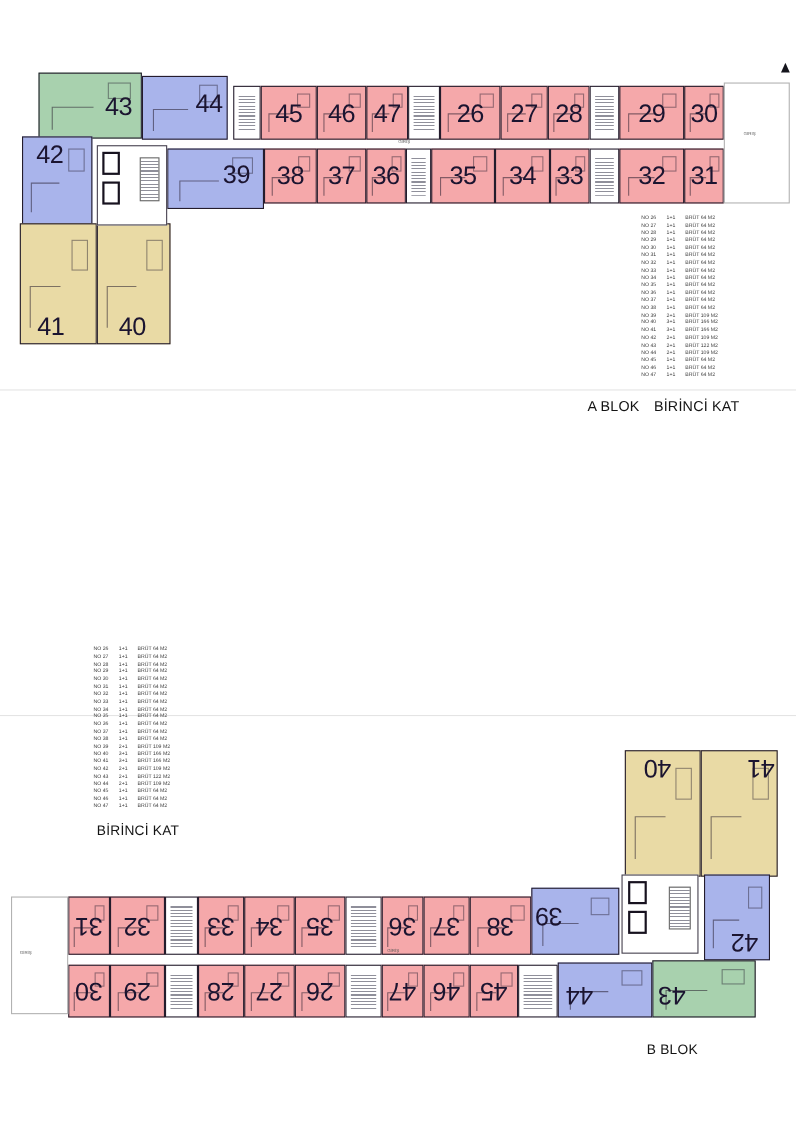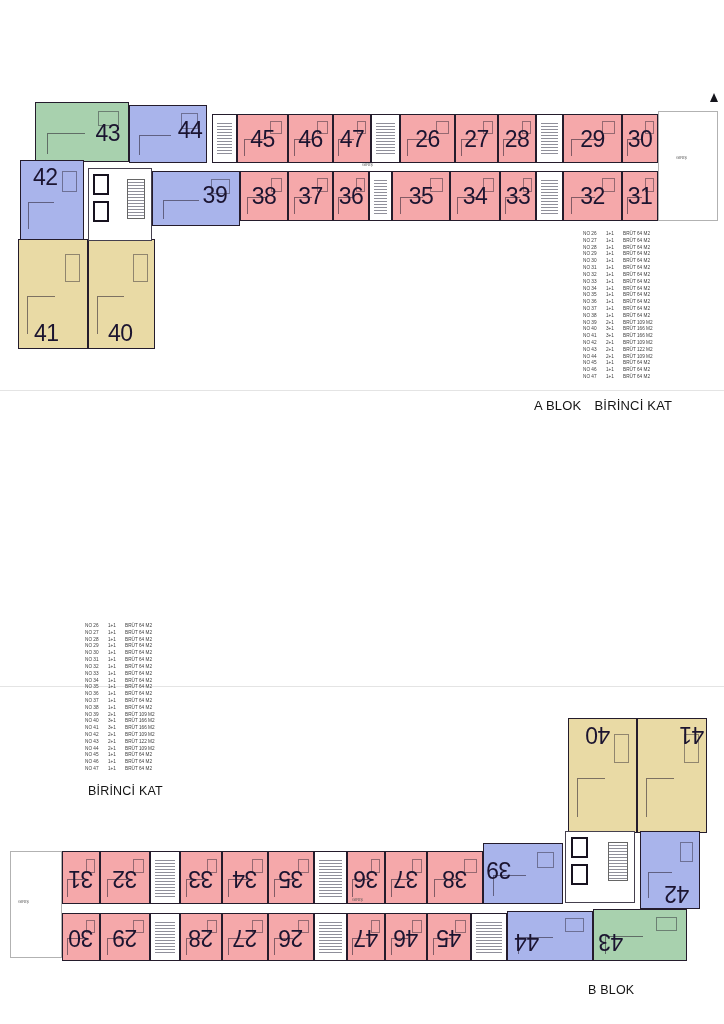--- a/index.html
+++ b/index.html
@@ -1,20 +1,20 @@
 <!DOCTYPE html>
 <html><head>
 <meta charset="utf-8">
 <style>
   html,body{margin:0;padding:0;}
   body{
     width:724px;height:1024px;position:relative;overflow:hidden;
     background:#ffffff;font-family:"Liberation Sans",sans-serif;
   }
-  .canvas{position:absolute;inset:0;margin-top:36px;}
+  .canvas{position:absolute;inset:0;}
   .divider{position:absolute;left:0;width:724px;height:1px;background:#e4e4e4;}
   #div1{top:354px;}
   #div2{top:650px;}
   .plan{position:absolute;inset:0;pointer-events:none;}
   .el{position:absolute;box-sizing:border-box;}
   .unit{border:1.5px solid #241c2c;}
   .unit::before{content:"";position:absolute;left:12%;top:52%;width:40%;height:34%;
     border-left:1px solid rgba(36,28,44,.55);border-top:1px solid rgba(36,28,44,.55);}
   .unit::after{content:"";position:absolute;right:10%;top:13%;width:20%;height:24%;
     border:1px solid rgba(36,28,44,.45);}

